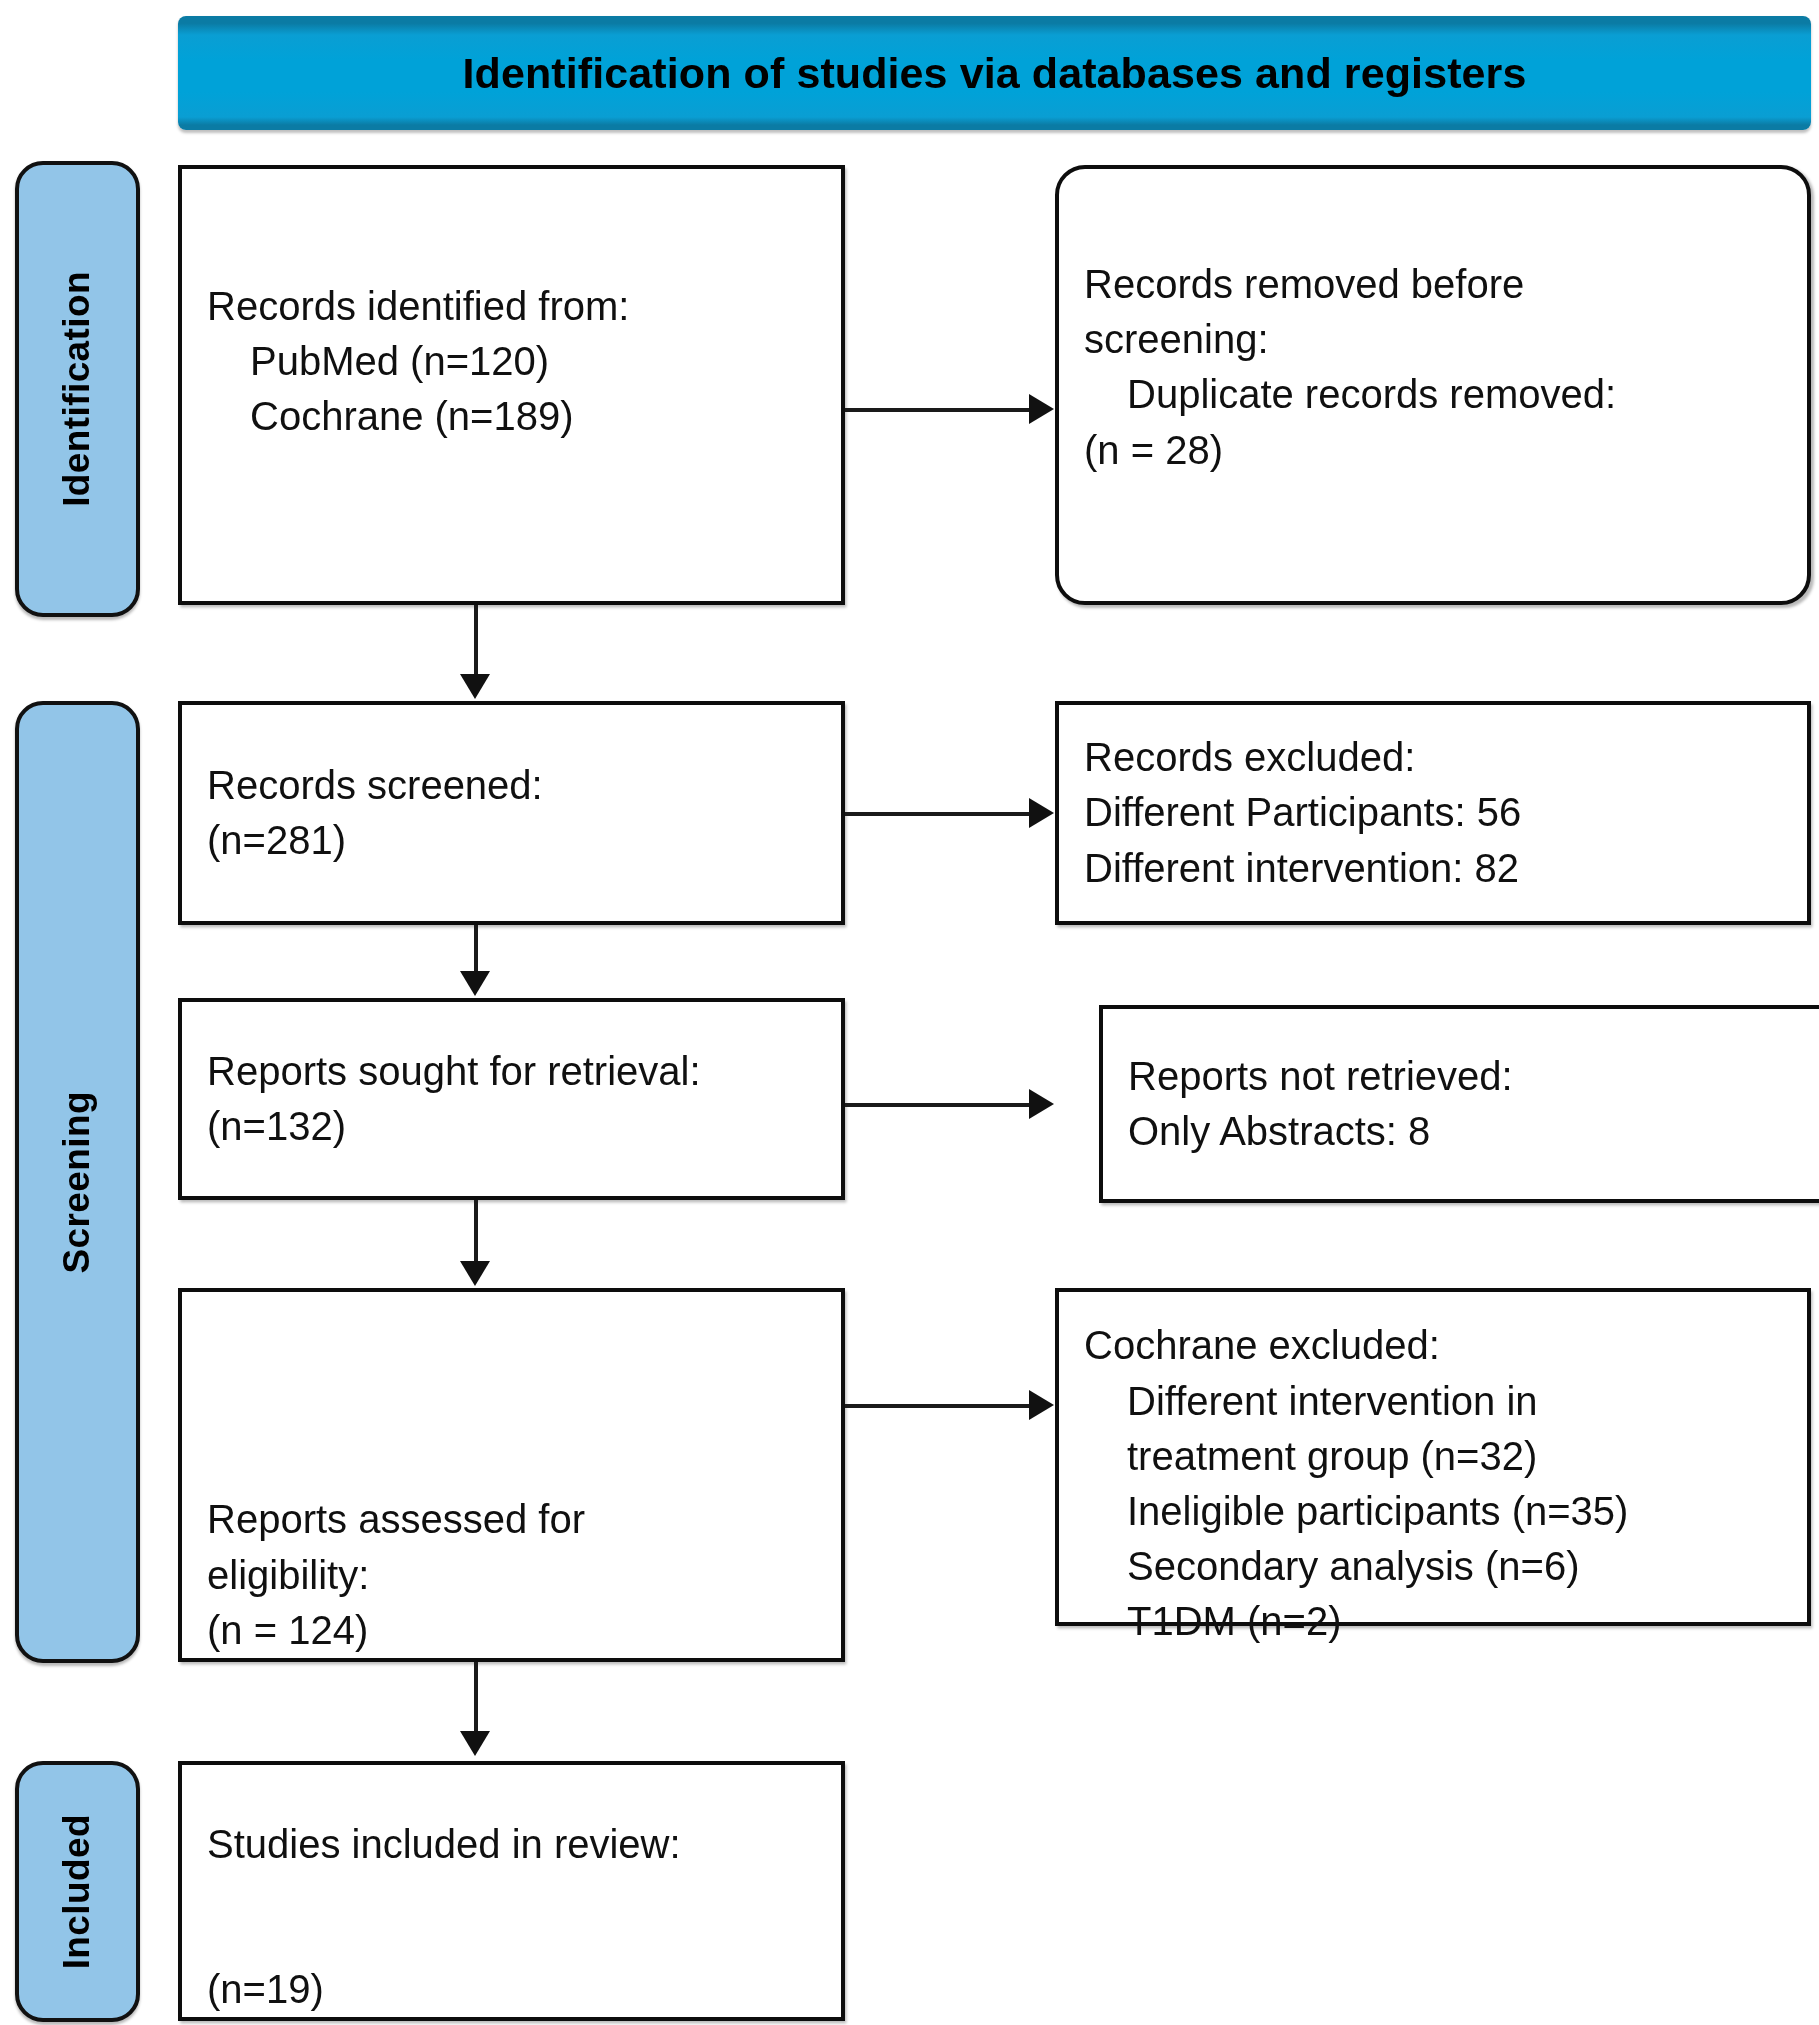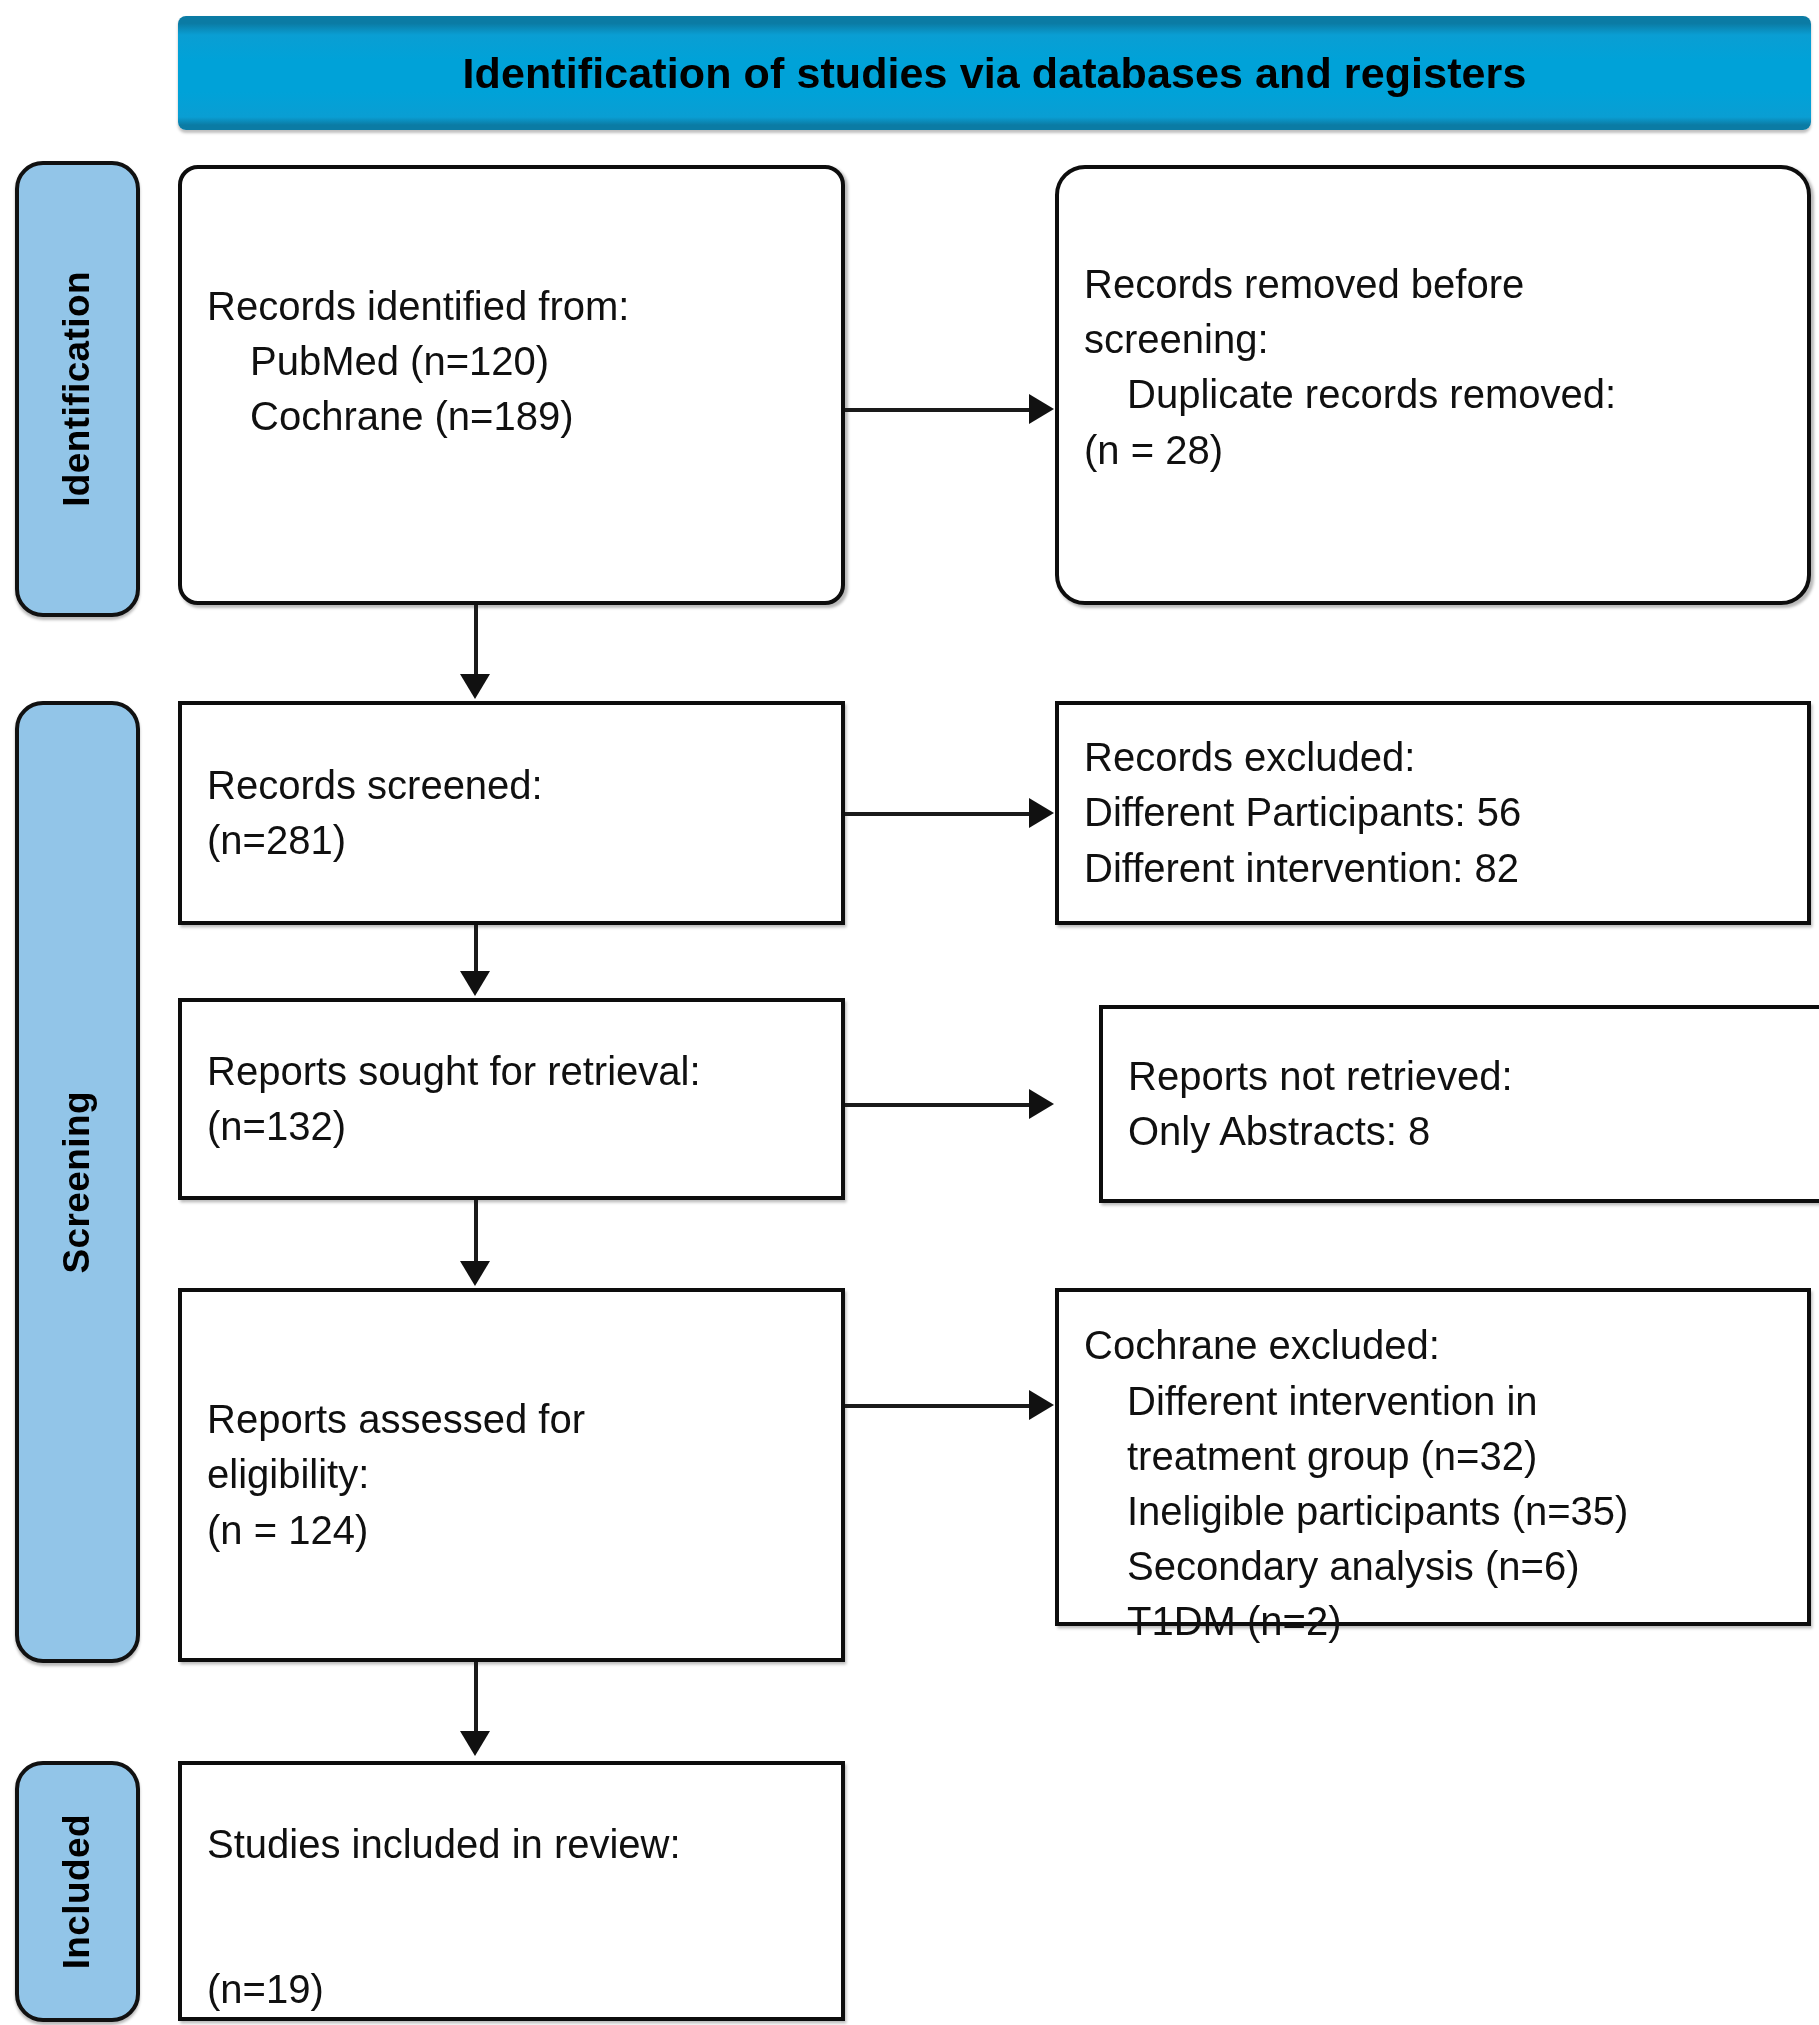--- a/index.html
+++ b/index.html
@@ -74,23 +74,23 @@
   #box-assessed     {left:178px;top:1288px;width:667px;height:374px;}
   #box-included     {left:178px;top:1761px;width:667px;height:260px;}
 
   
   #box-removed      {left:1055px;top:165px;width:756px;height:440px;border-radius:30px;}
   #box-rec-excluded {left:1055px;top:701px;width:756px;height:224px;}
   #box-not-retrieved{left:1055px;top:1005px;width:756px;height:198px;margin-left:44px;}
   #box-rep-excluded {left:1055px;top:1288px;width:756px;height:338px;}
 
   
-  #box-identified   {justify-content:flex-start;padding-top:110px;border-radius:20px;}
+  #box-identified   {justify-content:flex-start;padding-top:110px;}
   #box-removed      {justify-content:flex-start;padding-top:88px;}
-  #box-assessed     {justify-content:center;}
+  #box-assessed     {justify-content:flex-end;}
   #box-rep-excluded {justify-content:flex-start;padding-top:26.4px;}
   #box-included     {justify-content:space-between;padding-top:52px;}
 
   
   .vline{position:absolute;width:3.7px;background:#1a1a1a;}
   .hline{position:absolute;height:3.7px;background:#1a1a1a;}
   .arr-down{
     position:absolute;width:0;height:0;
     border-left:15.4px solid transparent;
     border-right:15.4px solid transparent;

